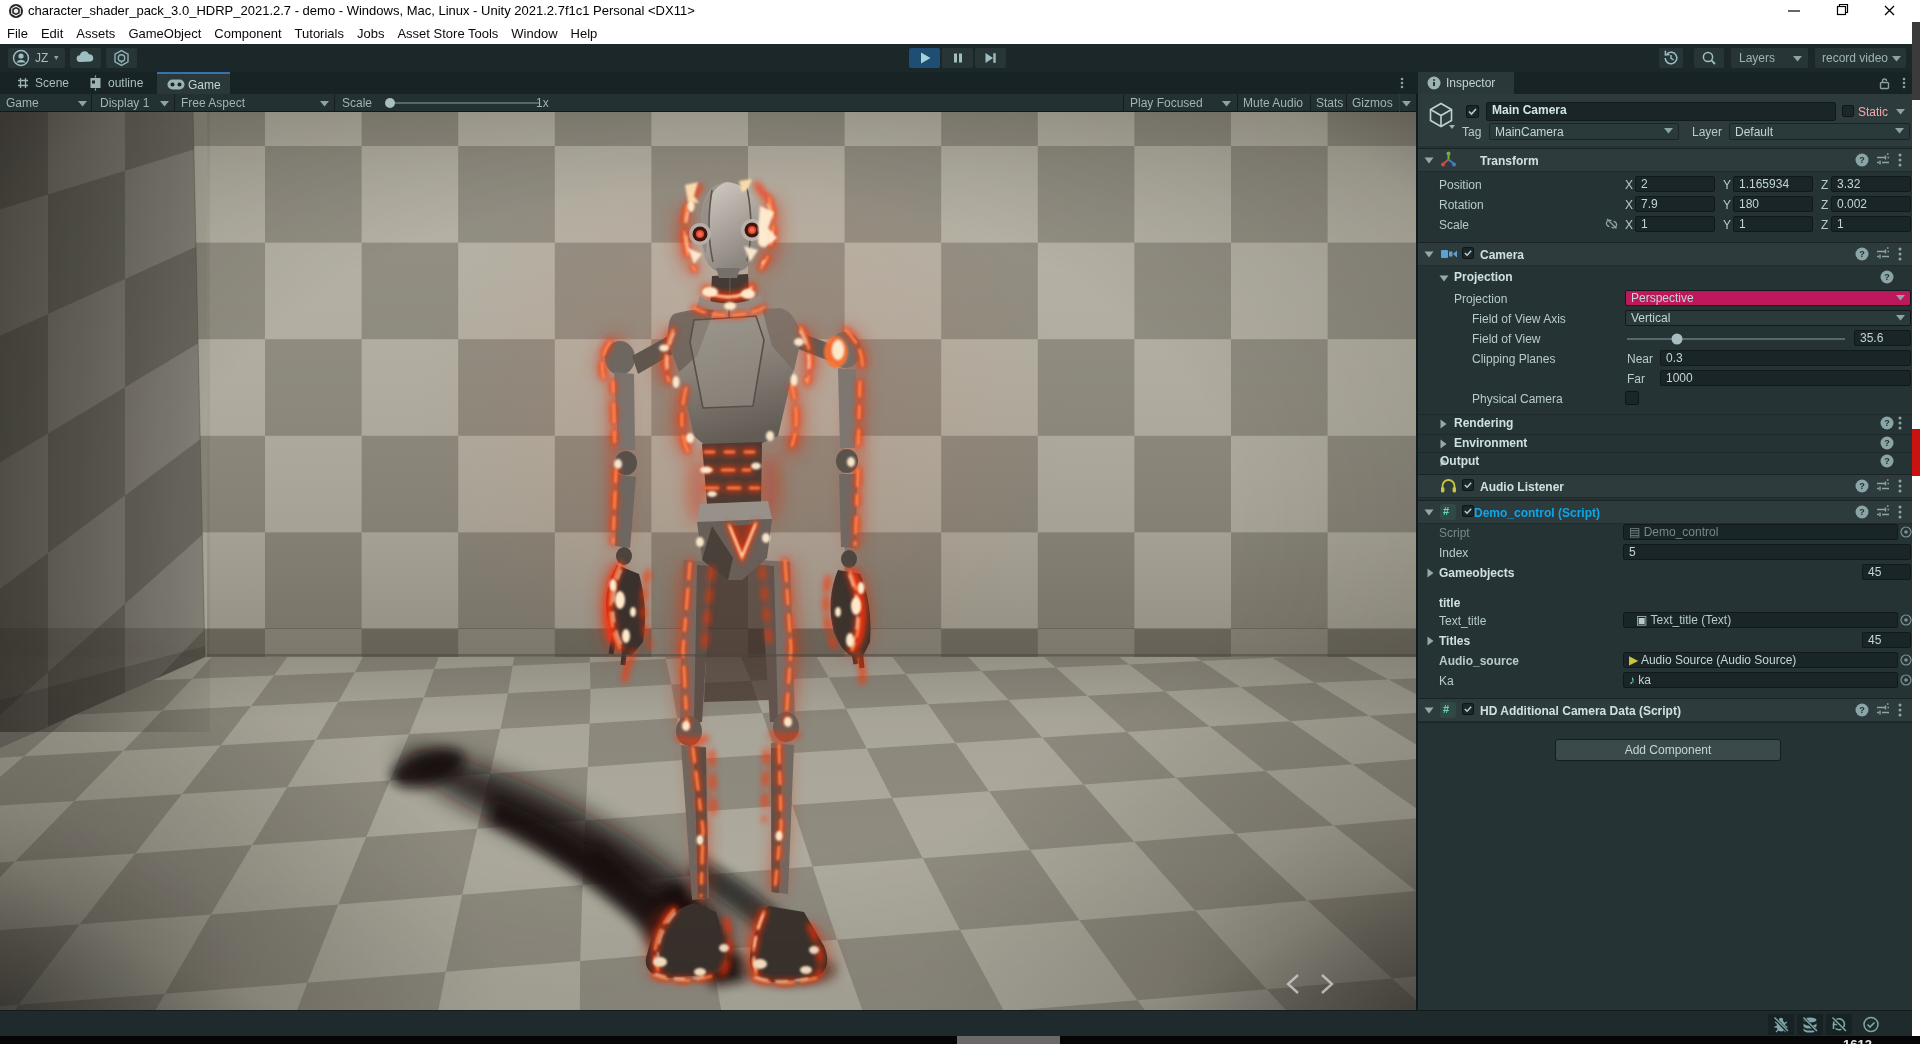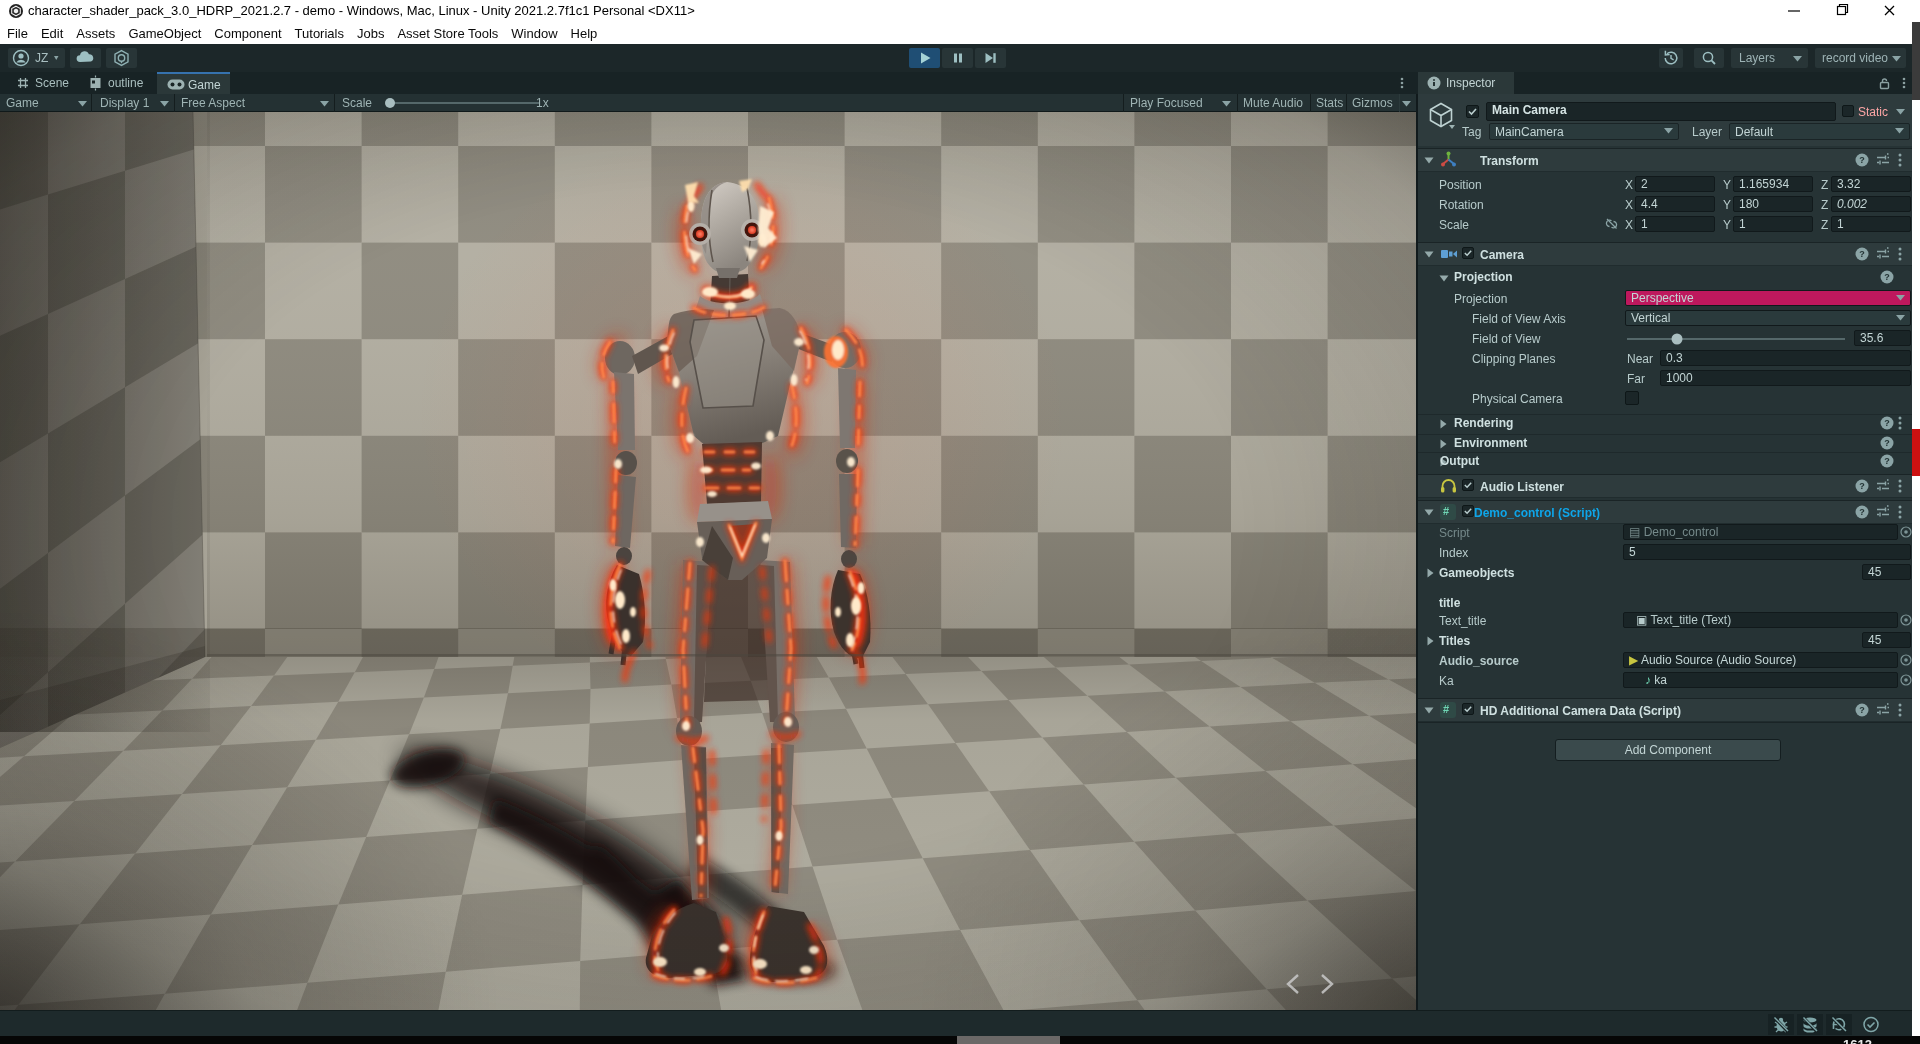--- a/index.html
+++ b/index.html
@@ -744,25 +744,25 @@
       </svg>
 <div class="abs " style="left:21px;top:84px;color:#b7cbcb;">Position</div>
 <div class="abs " style="left:207px;top:84px;color:#b7cbcb;">X</div>
 <div class="abs ifield" style="left:217px;top:82px;width:80px;height:16px;padding-left:5px;">2</div>
 <div class="abs " style="left:305px;top:84px;color:#b7cbcb;">Y</div>
 <div class="abs ifield" style="left:315px;top:82px;width:80px;height:16px;padding-left:5px;">1.165934</div>
 <div class="abs " style="left:403px;top:84px;color:#b7cbcb;">Z</div>
 <div class="abs ifield" style="left:413px;top:82px;width:80px;height:16px;padding-left:5px;">3.32</div>
 <div class="abs " style="left:21px;top:104px;color:#b7cbcb;">Rotation</div>
 <div class="abs " style="left:207px;top:104px;color:#b7cbcb;">X</div>
-<div class="abs ifield" style="left:217px;top:102px;width:80px;height:16px;padding-left:5px;">4.4</div>
+<div class="abs ifield" style="left:217px;top:102px;width:80px;height:16px;padding-left:5px;">7.9</div>
 <div class="abs " style="left:305px;top:104px;color:#b7cbcb;">Y</div>
 <div class="abs ifield" style="left:315px;top:102px;width:80px;height:16px;padding-left:5px;">180</div>
 <div class="abs " style="left:403px;top:104px;color:#b7cbcb;">Z</div>
-<div class="abs ifield" style="left:413px;top:102px;width:80px;height:16px;padding-left:5px;font-style:italic;">0.002</div>
+<div class="abs ifield" style="left:413px;top:102px;width:80px;height:16px;padding-left:5px;">0.002</div>
 <div class="abs " style="left:21px;top:124px;color:#b7cbcb;">Scale</div>
 <div class="abs " style="left:207px;top:124px;color:#b7cbcb;">X</div>
 <div class="abs ifield" style="left:217px;top:122px;width:80px;height:16px;padding-left:5px;">1</div>
 <div class="abs " style="left:305px;top:124px;color:#b7cbcb;">Y</div>
 <div class="abs ifield" style="left:315px;top:122px;width:80px;height:16px;padding-left:5px;">1</div>
 <div class="abs " style="left:403px;top:124px;color:#b7cbcb;">Z</div>
 <div class="abs ifield" style="left:413px;top:122px;width:80px;height:16px;padding-left:5px;">1</div>
 <svg class="abs" style="left:186px;top:124px" width="15" height="12" viewBox="0 0 15 12">
         <g fill="none" stroke="#8ba4a6" stroke-width="1.3">
           <path d="M5.5 8.5 a3.2 3.2 0 1 1 2-5.8"></path>
@@ -943,21 +943,21 @@
       </svg>
 <div class="abs " style="left:21px;top:540px;color:#cfe0e0;"><b>Titles</b></div>
 <div class="abs ifield" style="left:444px;top:538px;width:49px;height:16px;padding-left:5px;">45</div>
 <div class="abs " style="left:21px;top:560px;color:#b7cbcb;font-weight:bold;">Audio_source</div>
 <div class="abs ifield" style="left:205px;top:558px;width:275px;height:16px;padding-left:5px;"><span style="color:#c8c640">▶</span> Audio Source (Audio Source)</div>
 <svg class="abs" style="left:482px;top:560px" width="12" height="12" viewBox="0 0 12 12">
         <circle cx="6" cy="6" r="5" fill="none" stroke="#7d9496" stroke-width="1.2"></circle>
         <circle cx="6" cy="6" r="1.8" fill="#7d9496"></circle>
       </svg>
 <div class="abs " style="left:21px;top:580px;color:#b7cbcb;">Ka</div>
-<div class="abs ifield" style="left:205px;top:578px;width:275px;height:16px;padding-left:21px;"><span style="color:#6fd6b4">♪</span> ka</div>
+<div class="abs ifield" style="left:205px;top:578px;width:275px;height:16px;padding-left:5px;"><span style="color:#6fd6b4">♪</span> ka</div>
 <svg class="abs" style="left:482px;top:580px" width="12" height="12" viewBox="0 0 12 12">
         <circle cx="6" cy="6" r="5" fill="none" stroke="#7d9496" stroke-width="1.2"></circle>
         <circle cx="6" cy="6" r="1.8" fill="#7d9496"></circle>
       </svg>
 <div class="abs" style="left:0;top:604px;width:494px;height:24px;background:#2e3b3d;border-top:1px solid #1a2426;border-bottom:1px solid #202c2e;"></div>
 <svg class="abs" style="left:6px;top:612px" width="10" height="8">
         <path d="M0.5 1.5 h9 l-4.5 6 z" fill="#94a9aa"></path>
       </svg>
 <div class="abs" style="left:22px;top:608px;width:16px;height:16px;background:#2f4a46;border-radius:3px;">
         <span style="position:absolute;left:3px;top:1px;color:#6fd6b4;font-weight:bold;font-size:11px">#</span>

